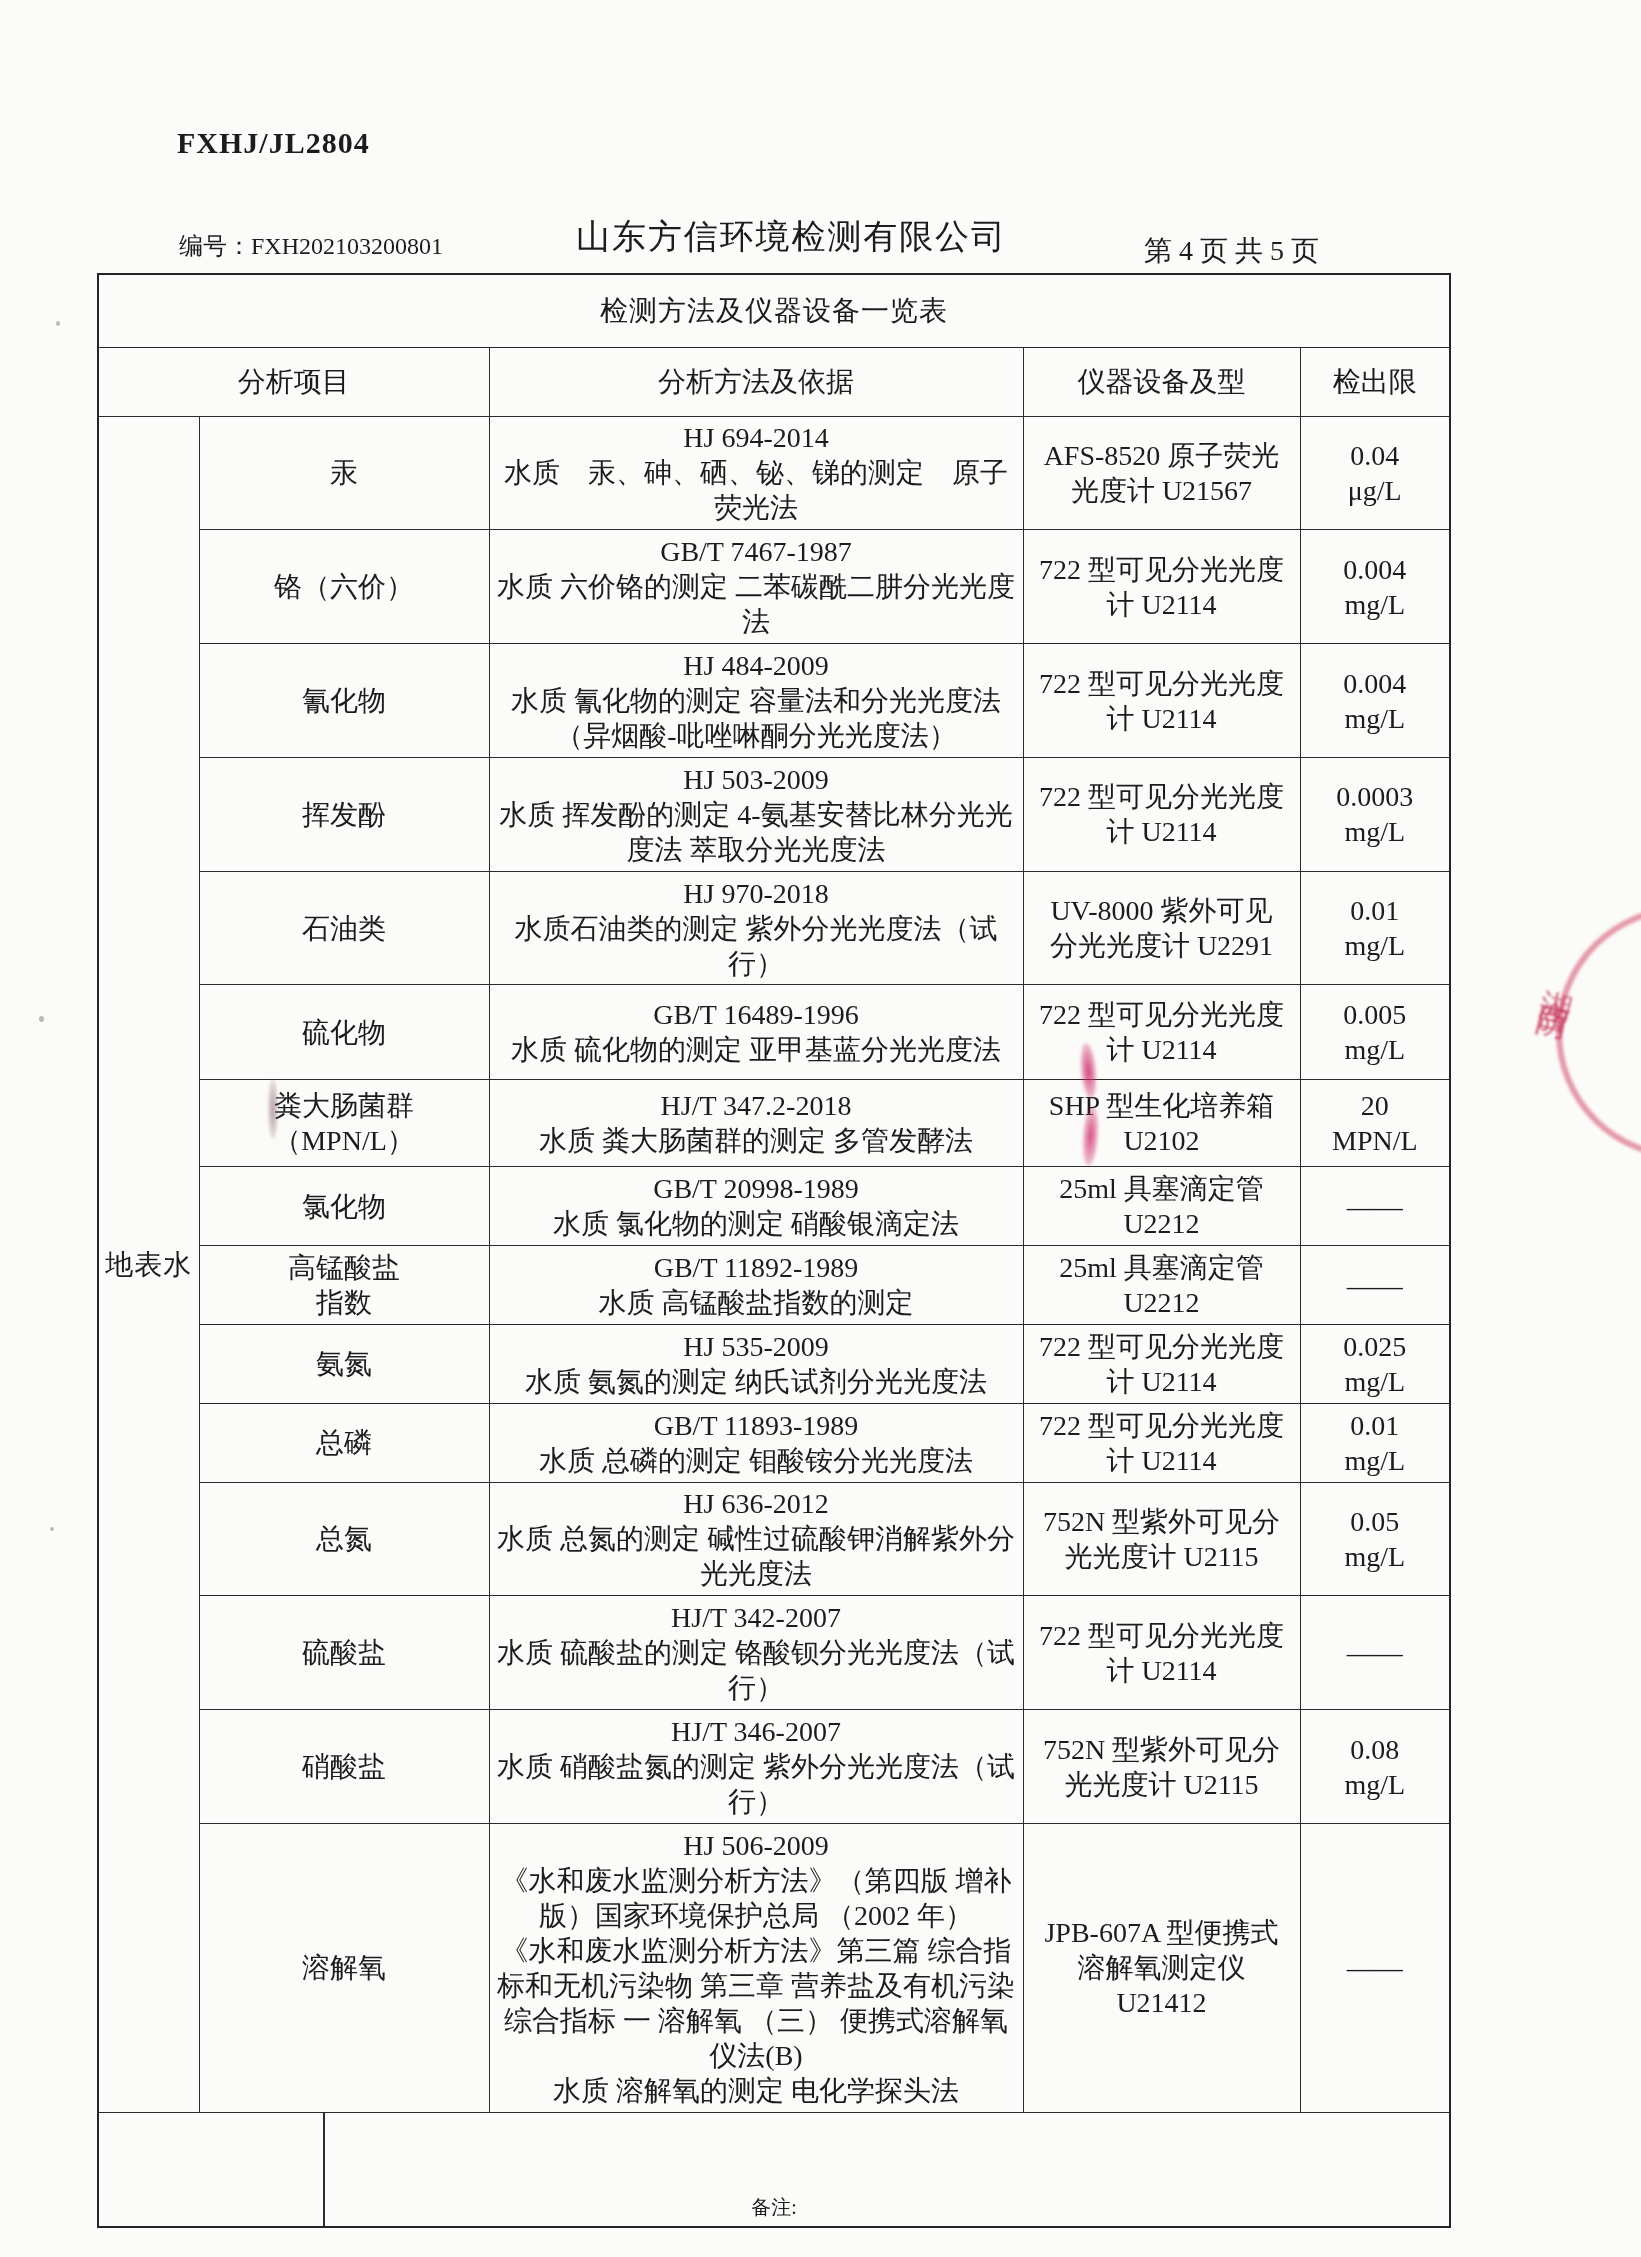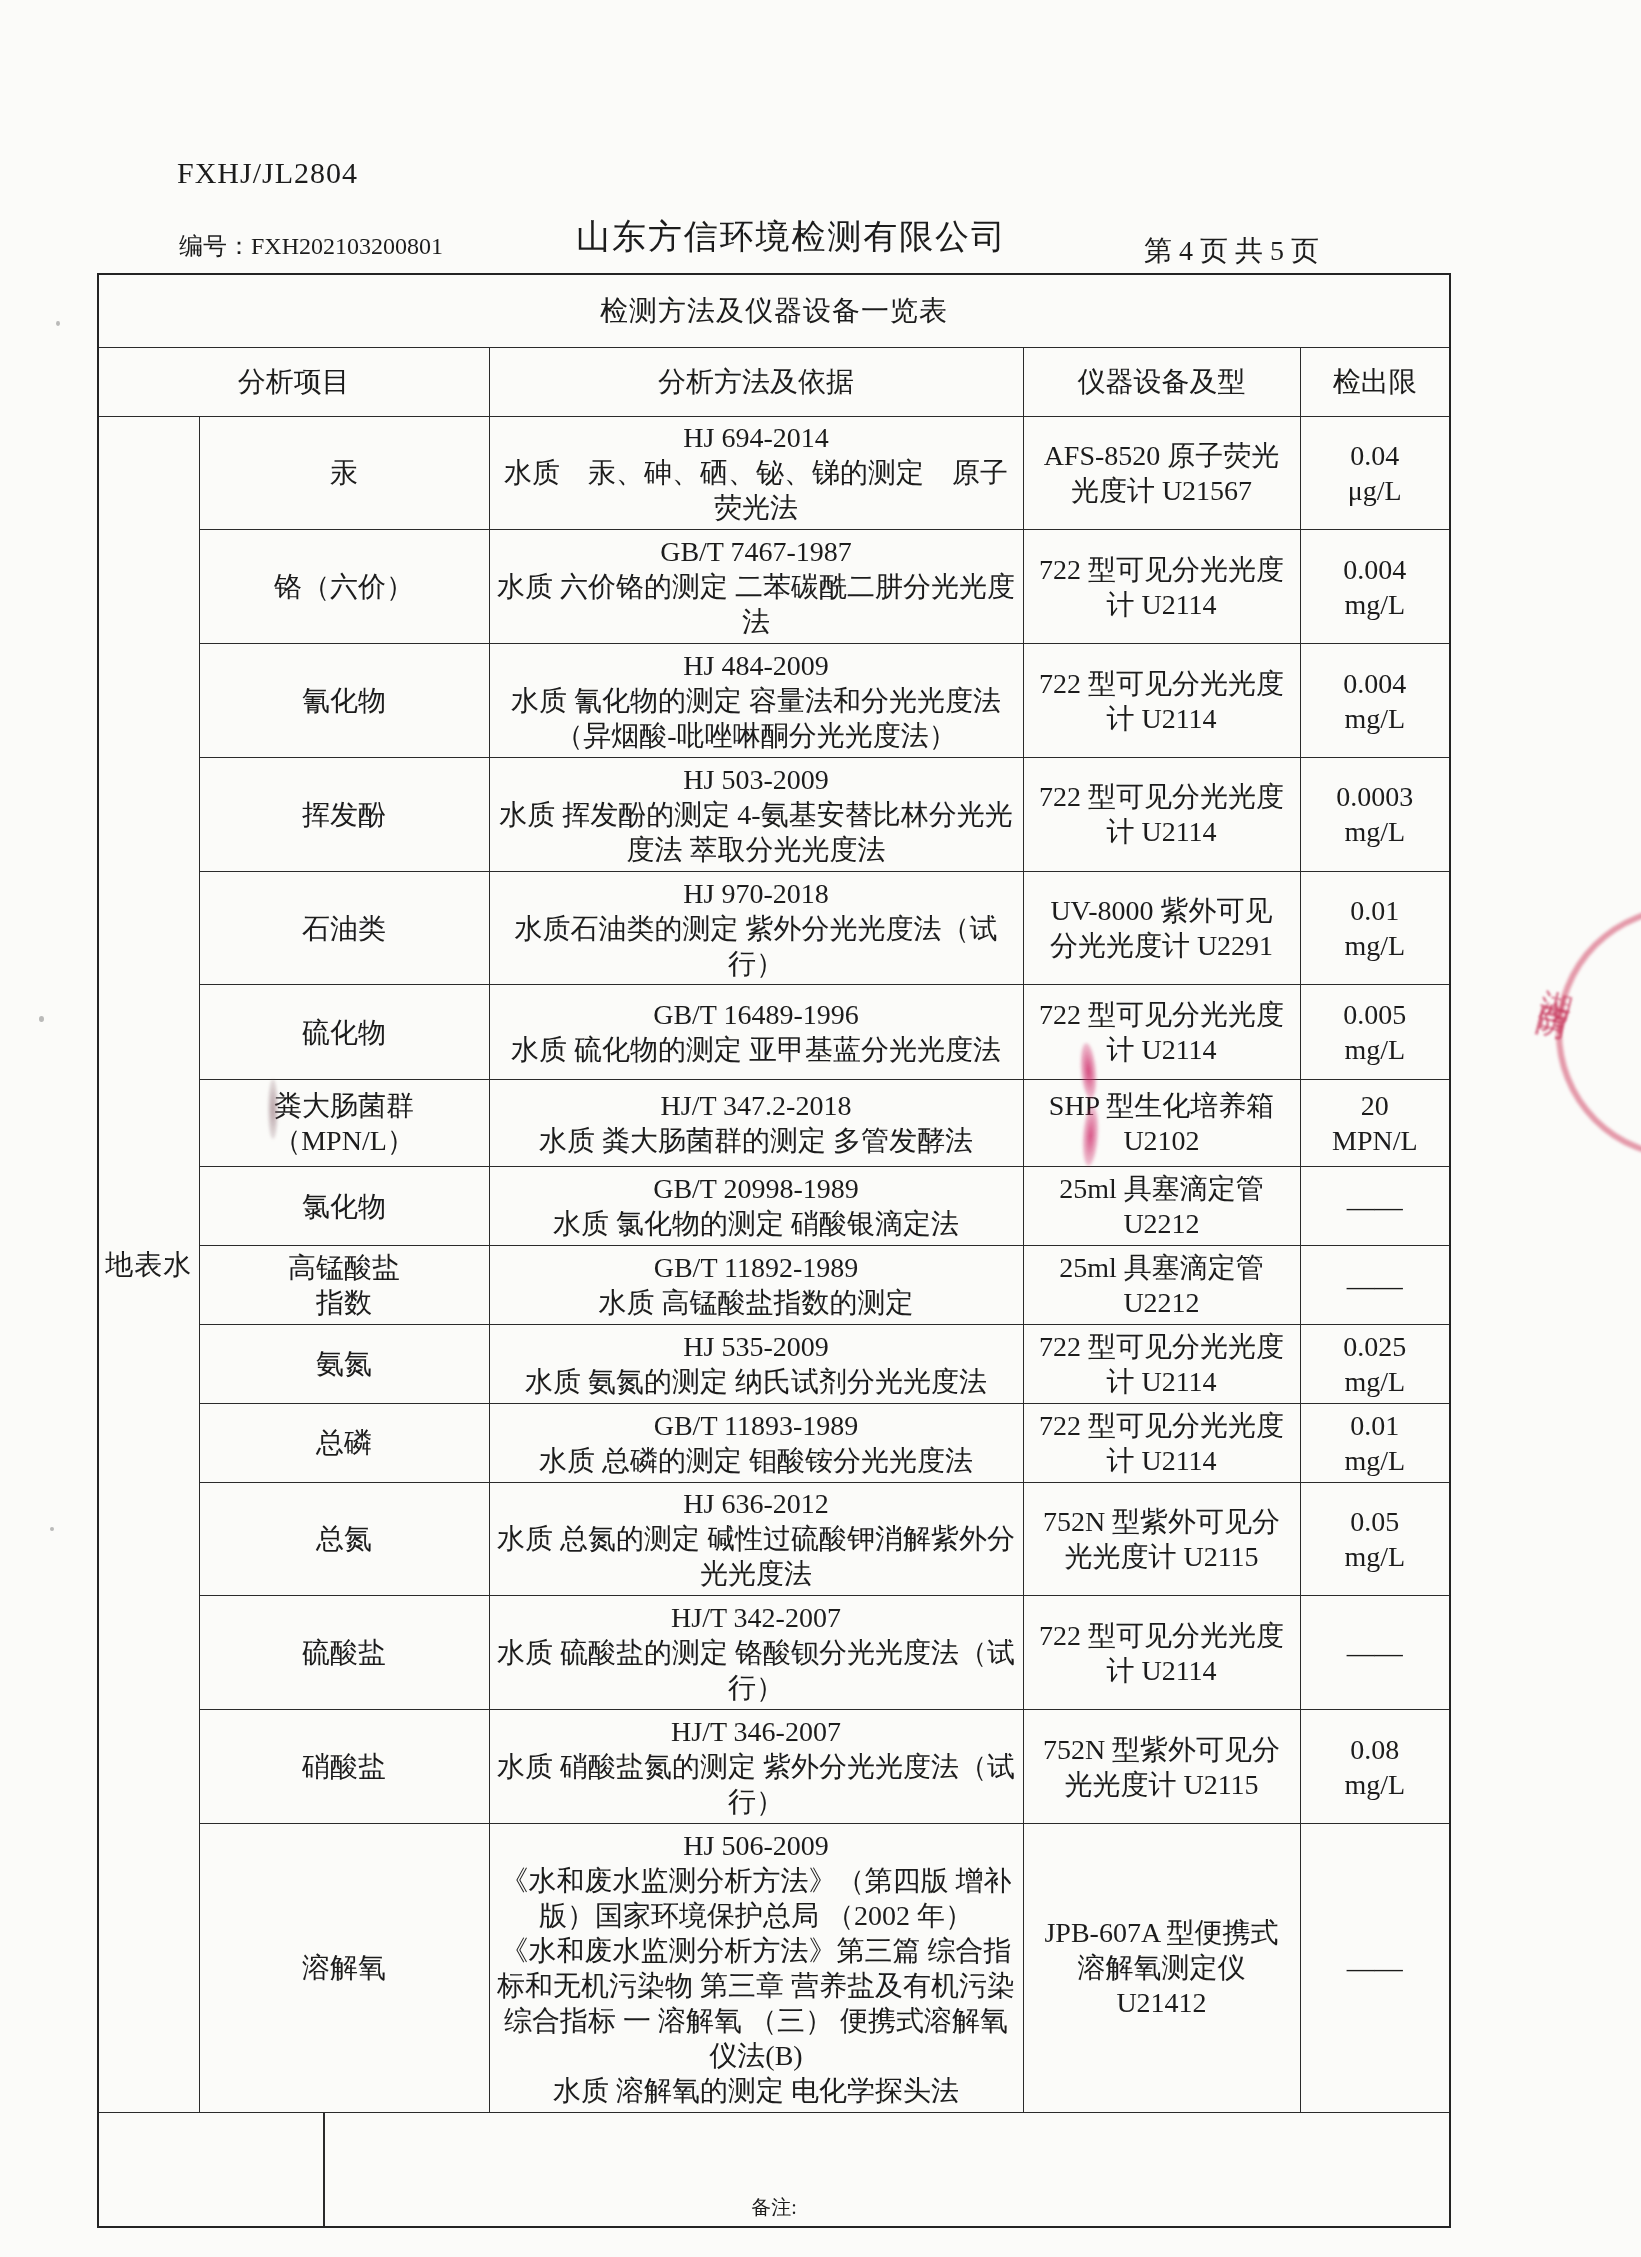--- a/index.html
+++ b/index.html
@@ -2,21 +2,21 @@
 <html><head>
 <meta charset="utf-8">
 <style>
   html,body{margin:0;padding:0;}
   body{
     width:1641px;height:2257px;position:relative;overflow:hidden;
     background:#fbfbf9;
     font-family:"Liberation Serif","DejaVu Serif",serif;
     color:#1c1c1c;
   }
-  .doc-code{position:absolute;left:177px;top:126px;font-size:30px;font-weight:normal;letter-spacing:1px;margin-top:30px;}
+  .doc-code{position:absolute;left:177px;top:126px;font-size:30px;font-weight:bold;letter-spacing:1px;}
   .company{position:absolute;left:0;top:170px;width:1583px;text-align:center;font-size:34px;letter-spacing:1.9px;margin-top:44px;}
   .serial{position:absolute;left:179px;top:230px;font-size:24px;}
   .page-info{position:absolute;left:1144px;top:232px;font-size:28px;}
 
   table.main{
     position:absolute;left:97px;top:273px;width:1352px;
     border-collapse:collapse;table-layout:fixed;
   }
   table.main td,table.main th{
     border:1.9px solid #2b2b2b;

